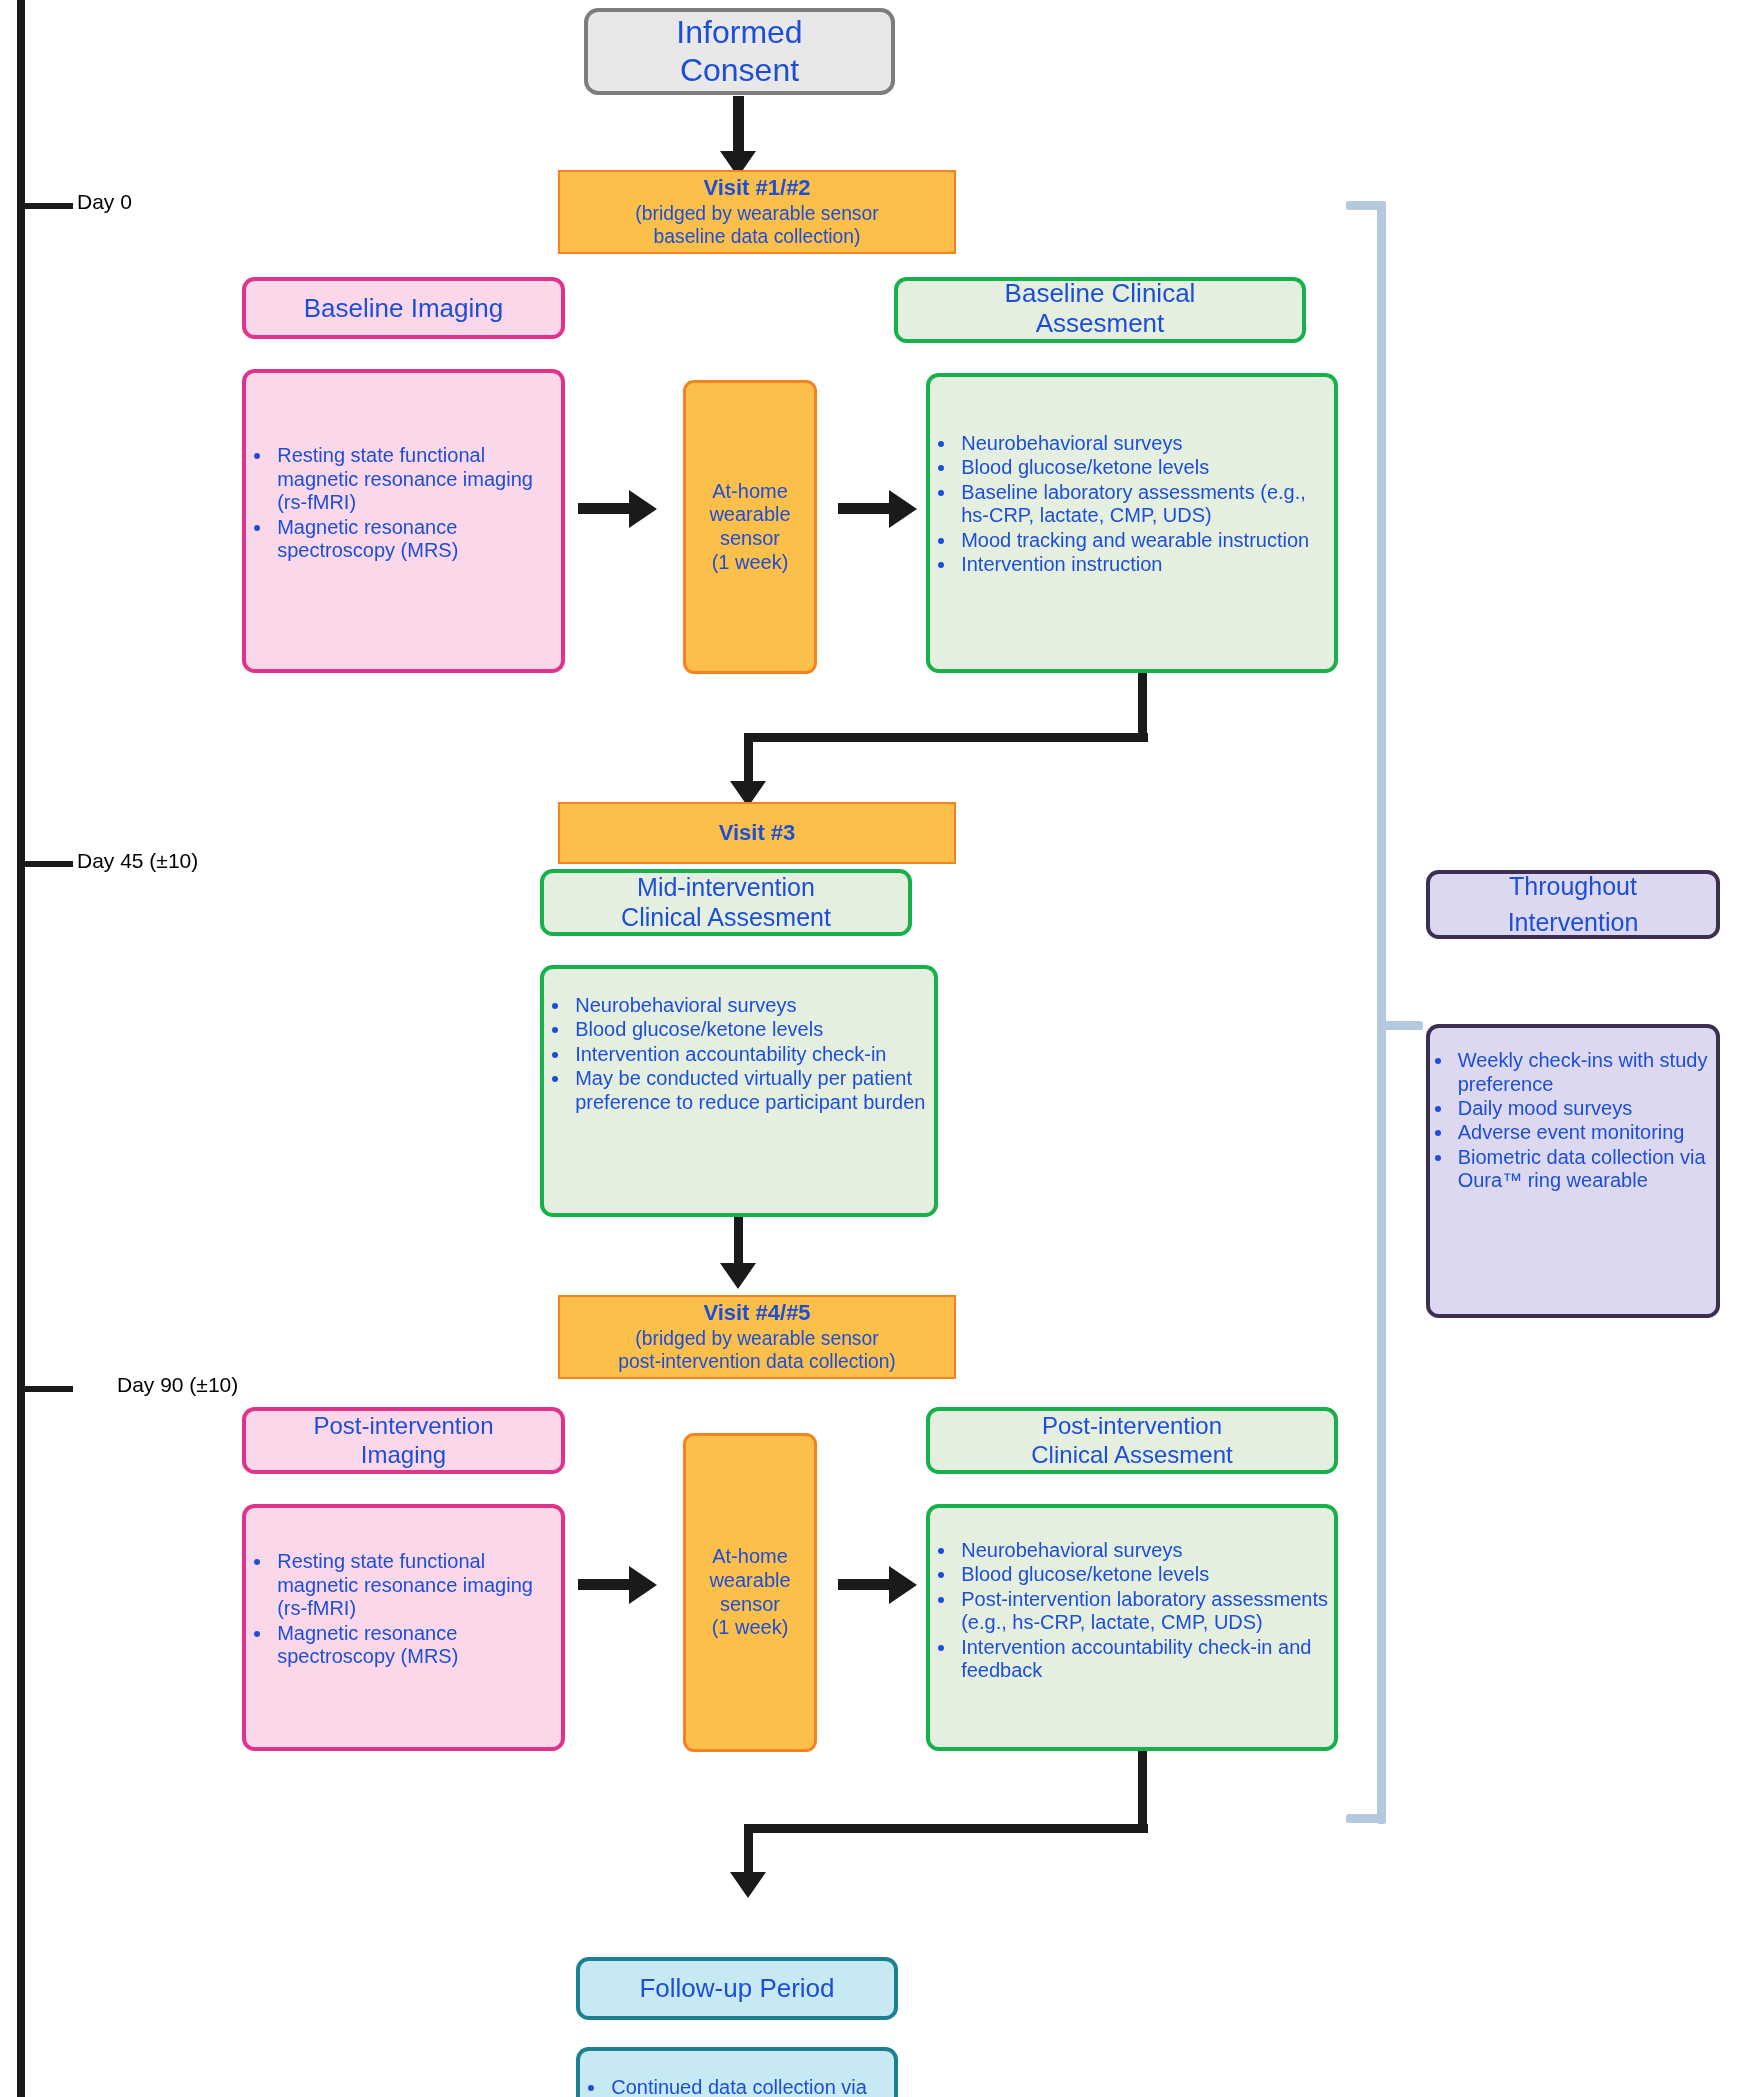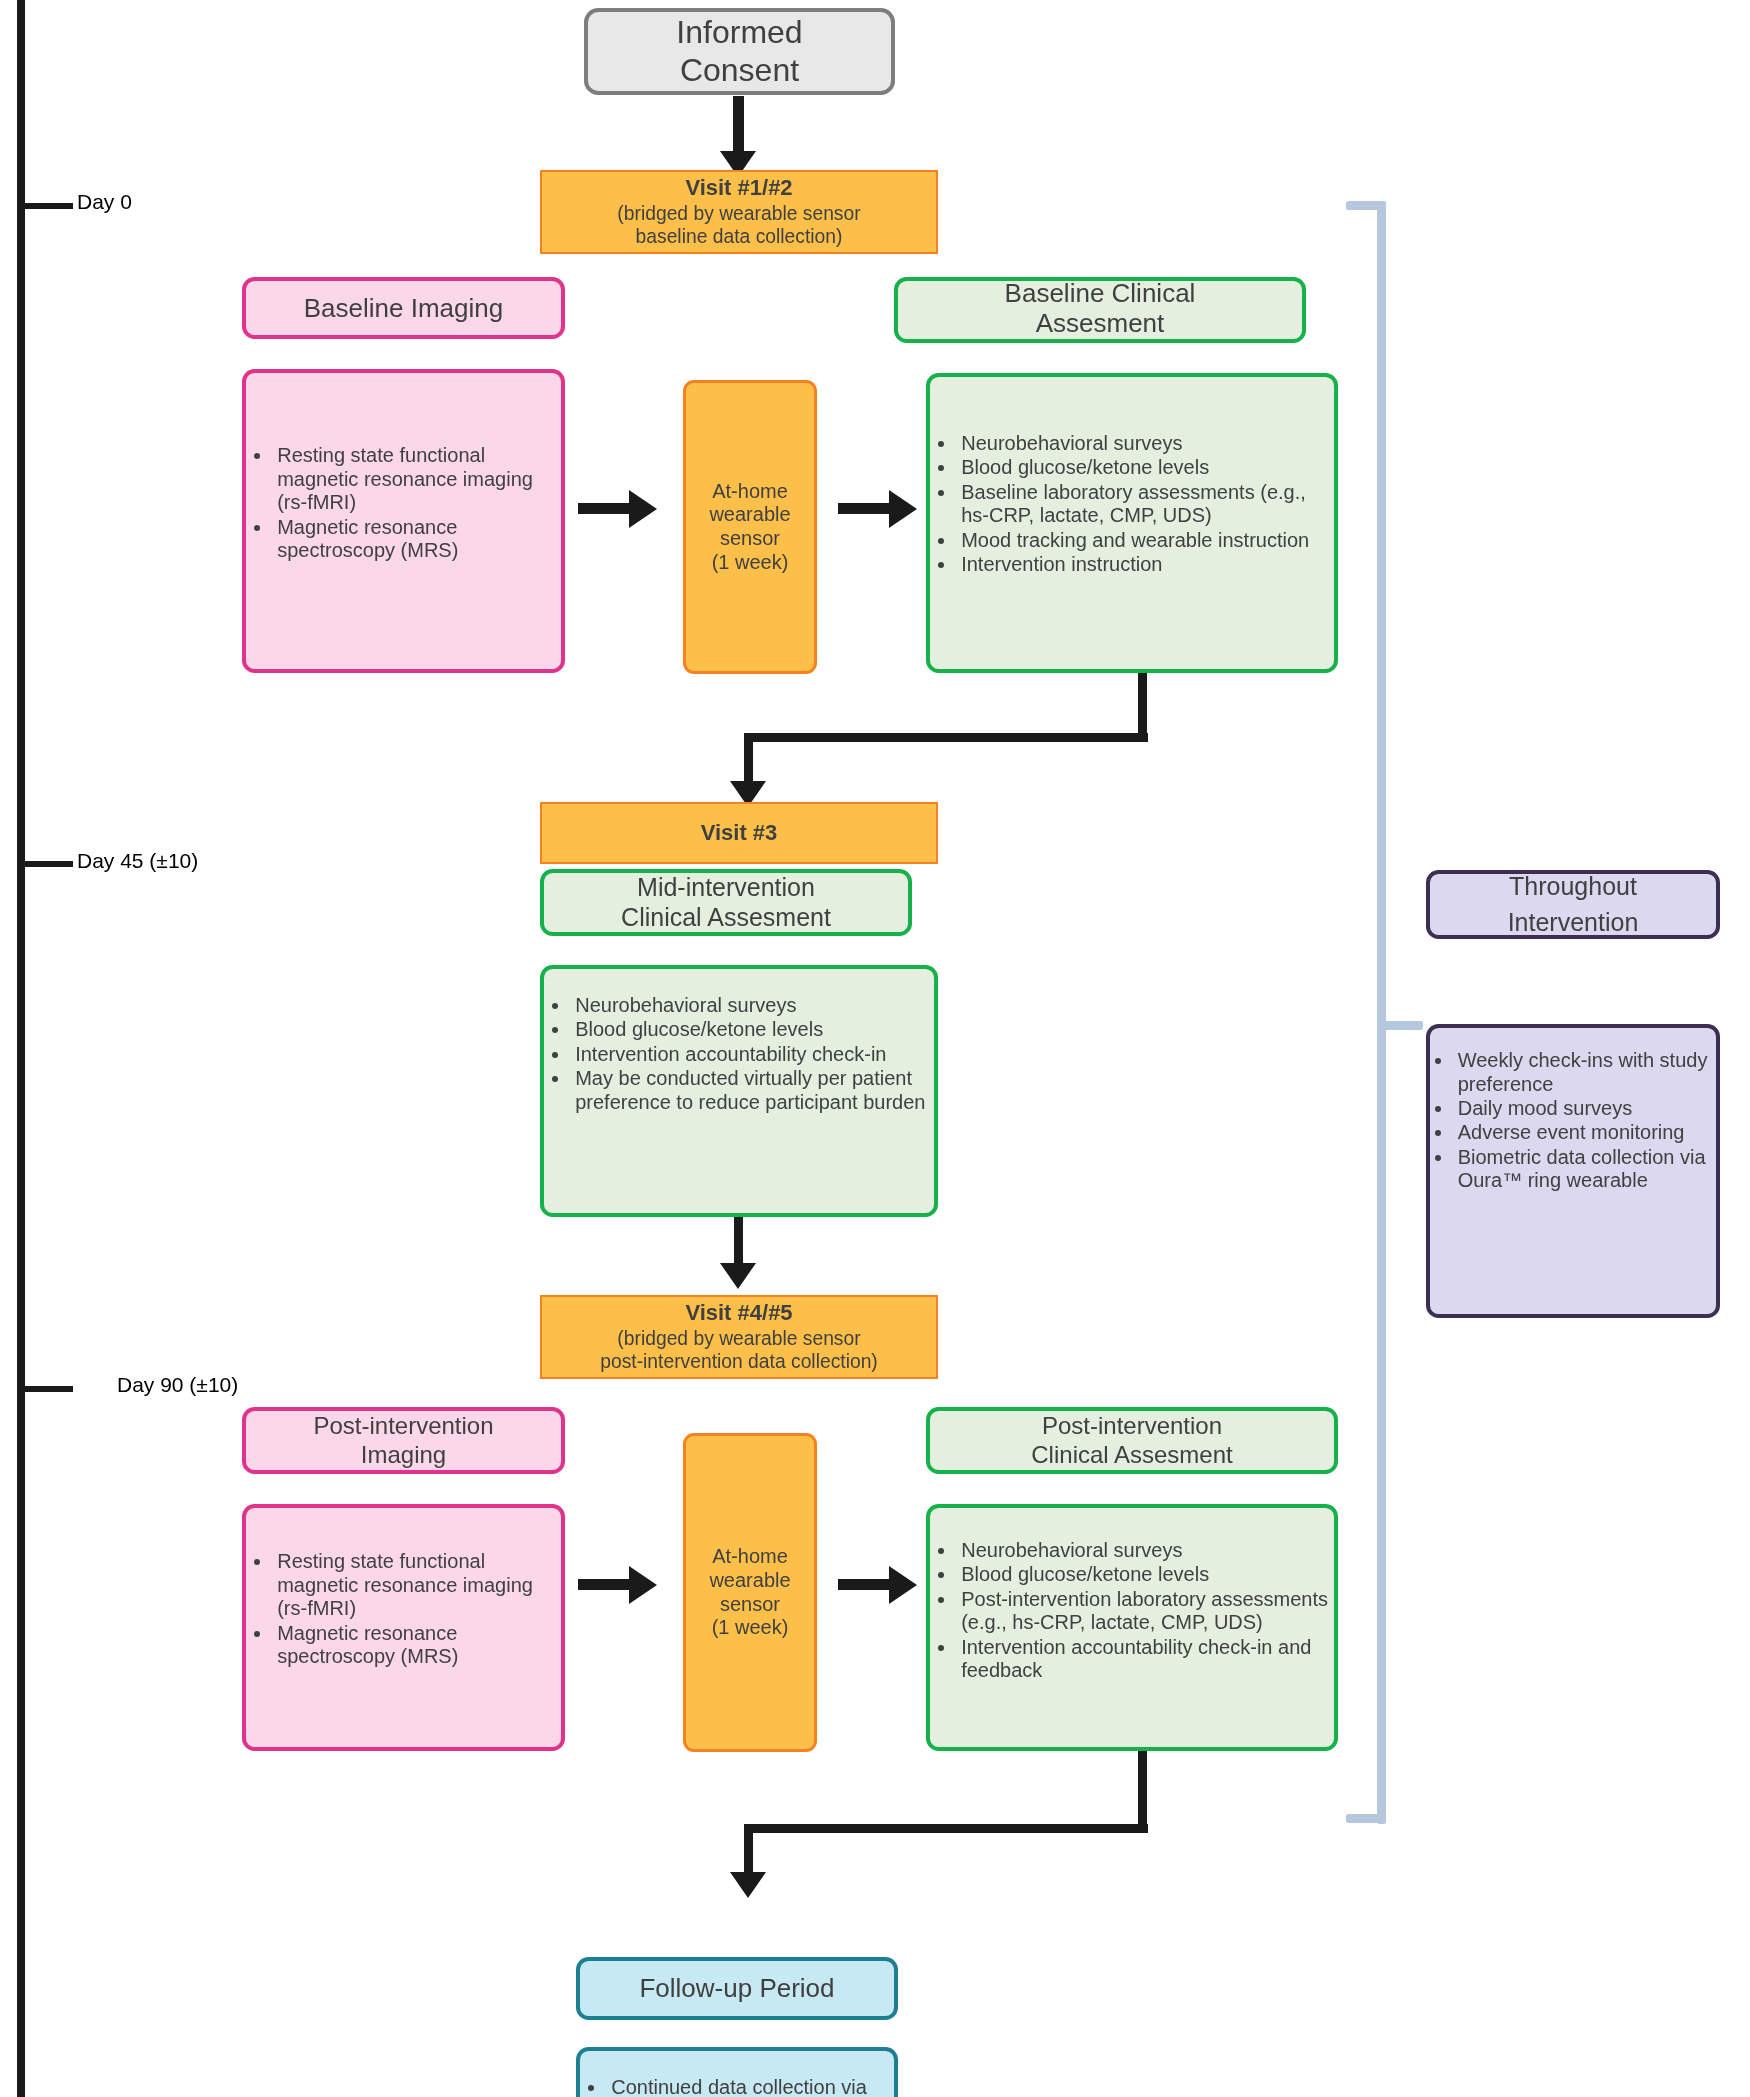--- a/index.html
+++ b/index.html
@@ -11,26 +11,26 @@
     background:#ffffff;
     overflow:hidden;
   }
   .box{
     position:absolute;
     box-sizing:border-box;
     display:flex;
     align-items:center;
     justify-content:center;
     text-align:center;
-    color:#404040;
+    color:#1d4ed8;
     line-height:1.18;
   }
   
   .grey{background:#e8e8e8;border:4.6px solid #7d7d7d;border-radius:14.3px;}
-  .orange{background:#fcbf49;border:2.9px solid #f58220;}
+  .orange{background:#fcbf49;border:2.9px solid #f58220;margin-left:18px;}
   .orange-r{background:#fcbf49;border:3.8px solid #f58220;border-radius:11px;}
   .pink{background:#fbd7ea;border:4.6px solid #e0338c;border-radius:12.6px;}
   .green{background:#e4efe0;border:4.6px solid #16b14b;border-radius:12.6px;}
   .purple{background:#dcd8ef;border:4.6px solid #3d2f52;border-radius:12.6px;gap:7px;}
   .blue{background:#c7e9f3;border:4.6px solid #1d7f92;border-radius:12.6px;}
   .visit-title{font-weight:bold;}
   .bullets{
     display:block;
     text-align:left;
     padding:0;

